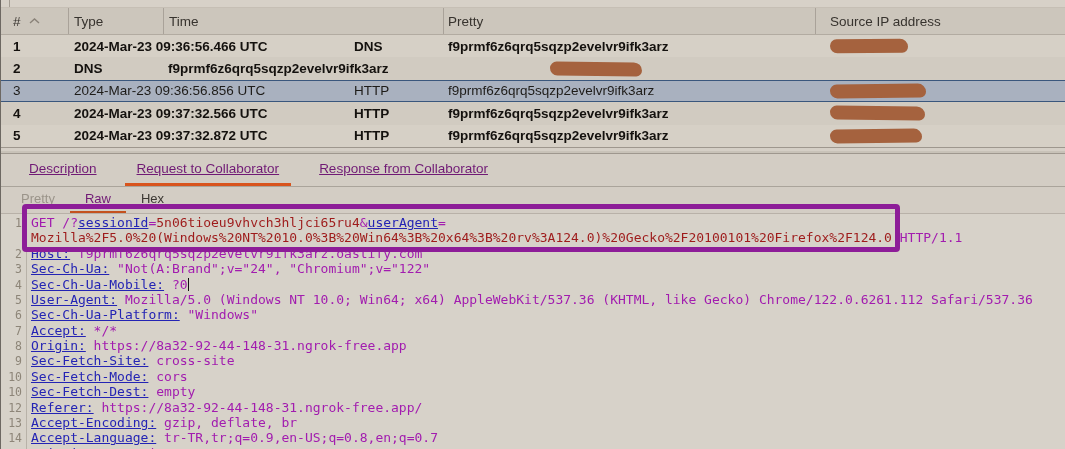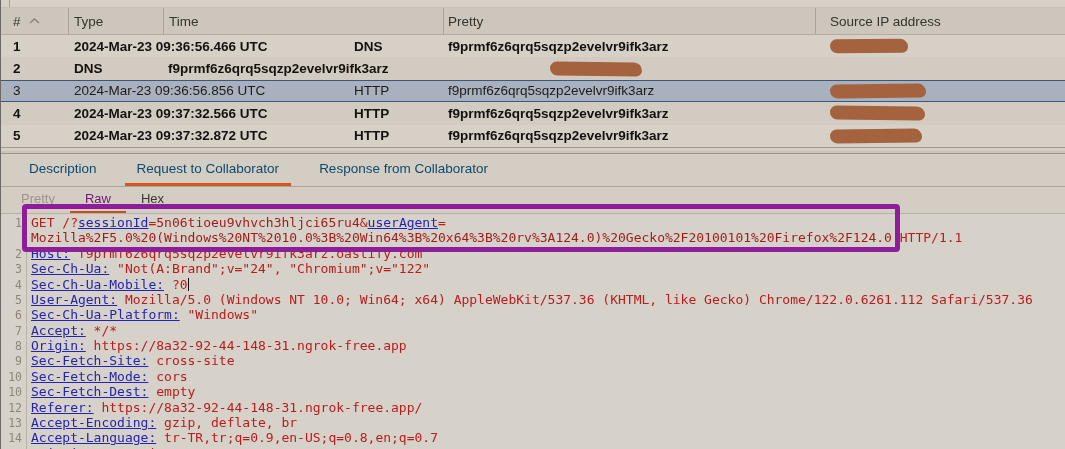--- a/index.html
+++ b/index.html
@@ -32,40 +32,40 @@
   .td{height:100%;display:flex;align-items:center;overflow:hidden;white-space:nowrap;}
   .redaction{height:14px;background:#a5623e;border-radius:8px 10px 7px 9px;}
 
   
   .splitter{height:7px;box-sizing:border-box;background:#d5cfc6;
             border-top:1px solid #9e978e;border-bottom:1px solid #9e978e;
             box-shadow:inset 0 -2px 0 #c8c2b8;}
 
   
   .tabbar{height:33px;box-sizing:border-box;display:flex;align-items:stretch;background:#d3cdc4;
-          border-bottom:1px solid #aaa49b;padding-left:16px;font-size:13.5px;color:#0c4a6e;}
+          border-bottom:1px solid #aaa49b;padding-left:16px;font-size:13.5px;color:#701a75;text-decoration:underline;}
   .tab{display:flex;align-items:center;padding:0 12px;margin-right:16px;
        border-bottom:3px solid transparent;box-sizing:border-box;cursor:default;}
   .tab.active{border-bottom-color:var(--accent,#d8541d);}
 
   .subtabbar{height:27px;box-sizing:border-box;display:flex;align-items:stretch;background:#d3cdc4;
              border-bottom:1px solid #b8b1a8;padding-left:5px;font-size:13px;color:#3c3833;}
   .subtab{display:flex;align-items:center;padding:0 15px;border-bottom:2px solid transparent;box-sizing:border-box;}
   .subtab.active{border-bottom-color:#c4521d;color:#701a75;}
   .subtab.disabled{color:#9b948a;}
 
   
   .editor{height:235px;box-sizing:border-box;background:#d7d2c9;overflow:hidden;
           font-family:"DejaVu Sans Mono","Liberation Mono",monospace;font-size:13px;
           line-height:15.4px;color:#3c3a35;padding-top:1px;}
   .cl{white-space:pre;height:15.4px;}
   .gutter{display:inline-block;width:21px;text-align:right;color:#8d8578;font-size:11.5px;
           padding-right:4px;border-right:1px solid #b8b2a8;margin-right:4px;
           font-family:"DejaVu Sans Mono","Liberation Mono",monospace;}
-  .seg-p{color:#b91c1c;}
+  .seg-p{color:#a21caf;}
   .seg-k{color:var(--key,#2424b4);text-decoration:underline;}
   .seg-v{color:var(--val,#9e1b1b);}
   .caret{display:inline-block;width:1.5px;height:13px;background:#111;vertical-align:-2px;}
 
   
   .annotation{position:absolute;left:21px;top:204px;width:878px;height:48px;
               border:5px solid var(--purple,#8d1d98);border-radius:4px;
               box-sizing:border-box;pointer-events:none;z-index:5;}
 </style>
 </head>

